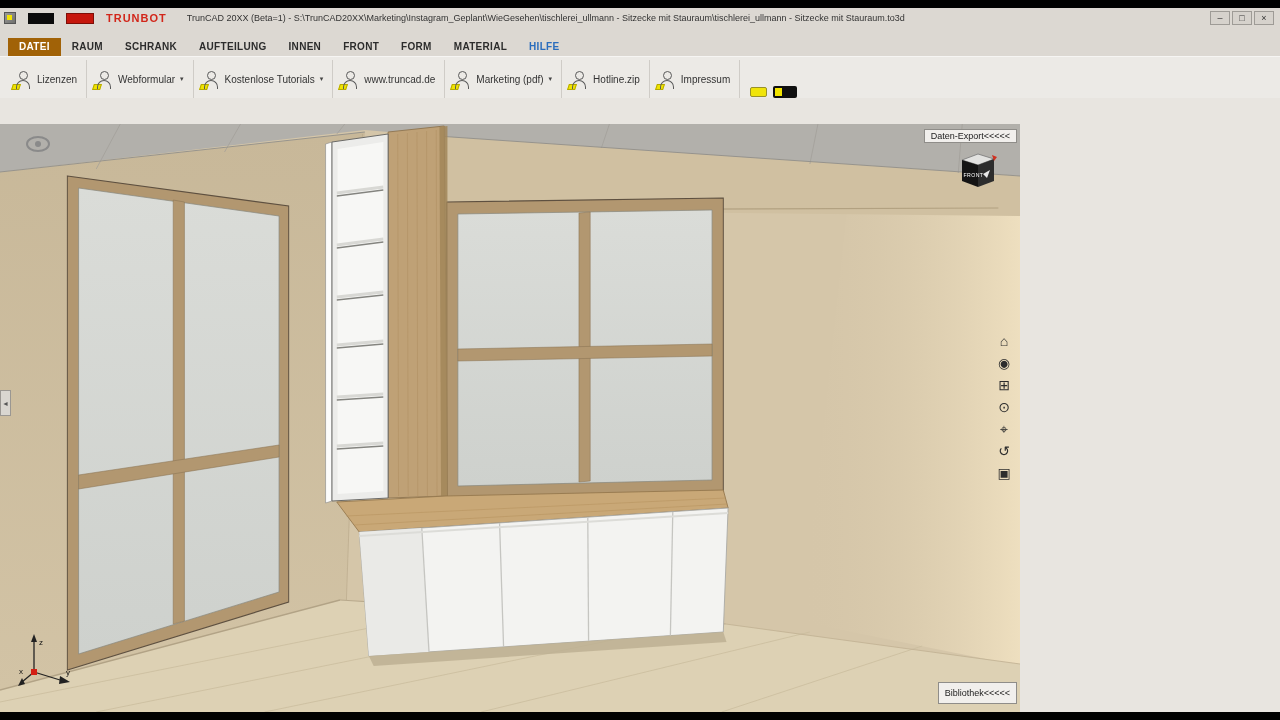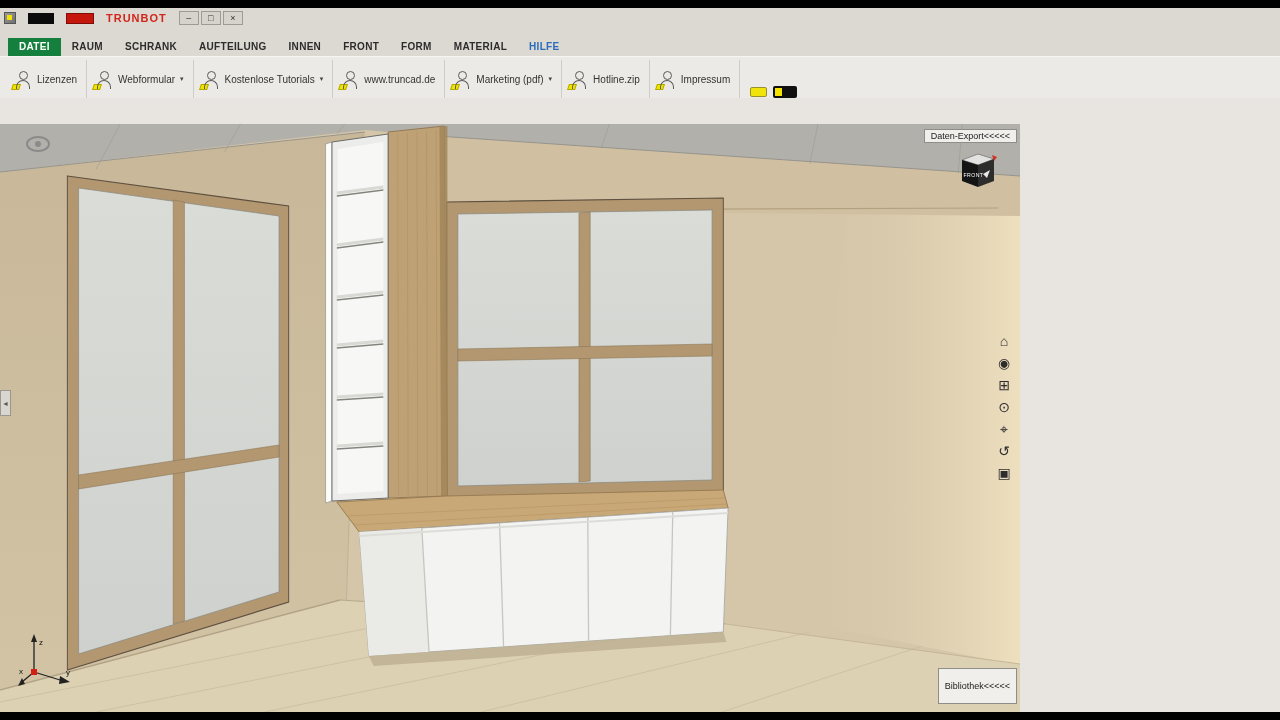--- a/index.html
+++ b/index.html
@@ -18,21 +18,21 @@
   .wm-red{width:28px;height:11px;background:#c6170d;border:1px solid #7e0e07;flex:none;}
   .brand{color:#d2261a;font-weight:bold;font-size:11px;letter-spacing:1px;}
   .win-title{font-size:9px;color:#333;white-space:nowrap;overflow:hidden;margin-left:8px;flex:1;}
   .wctl{display:flex;gap:2px;margin-right:2px;}
   .wbtn{width:20px;height:14px;background:#d6d2cc;border:1px solid #9e9b96;font-size:9px;
         line-height:12px;text-align:center;color:#333;}
 
   
   .menubar{height:28px;background:#dcd8d2;display:flex;align-items:flex-end;padding:0 0 0 8px;}
   .menu-item{font-size:10px;font-weight:bold;color:#2c2c2c;padding:3px 11px 4px 11px;letter-spacing:.3px;}
-  .menu-item.active{background:#15803d;color:#fff;}
+  .menu-item.active{background:#a16207;color:#fff;}
   .menu-item.highlight{color:#2a6dbd;}
 
   
   .ribbon{height:42px;background:#eceae6;display:flex;align-items:flex-end;padding:0 6px;
           border-top:1px solid #f6f5f3;}
   .rbtn{display:flex;align-items:center;gap:5px;padding:0 9px;height:38px;
         border-right:1px solid #cfccc7;font-size:10px;color:#333;}
   .picon{position:relative;width:17px;height:19px;flex:none;}
   .picon::before{content:"";position:absolute;left:4px;top:1px;width:7px;height:7px;
                  border:1.6px solid #5a5a5a;border-radius:50%;}
@@ -58,21 +58,21 @@
   .viewport{position:absolute;left:0;top:116px;width:1020px;height:588px;background:#d5c6a9;overflow:hidden;}
   .scene{position:absolute;left:0;top:0;width:100%;height:100%;}
 
   .eyeb{position:absolute;left:26px;top:12px;width:24px;height:16px;}
   .eyeb .outer{position:absolute;inset:0;border:2px solid #8a8a8a;border-radius:50%;}
   .eyeb .pupil{position:absolute;left:9px;top:5px;width:6px;height:6px;background:#8a8a8a;border-radius:50%;}
 
   .export-btn{position:absolute;right:3px;top:5px;font-size:9px;background:#f1efec;
               border:1px solid #8f8d89;padding:1px 6px;color:#222;}
   .library-btn{position:absolute;right:3px;bottom:8px;font-size:9px;background:#f1efec;
-               border:1px solid #8f8d89;padding:12px 6px;color:#222;}
+               border:1px solid #8f8d89;padding:5px 6px;color:#222;}
 
   .cube{position:absolute;right:22px;top:26px;width:44px;height:40px;}
 
   .vtools{position:absolute;right:8px;top:210px;display:flex;flex-direction:column;gap:8px;align-items:center;}
   .vtool{font-size:14px;color:#2d2d2d;line-height:1;width:16px;text-align:center;}
 
   .edge-tab{position:absolute;left:0;top:266px;width:11px;height:26px;background:#d9d6d0;
             border:1px solid #9a9792;display:flex;align-items:center;justify-content:center;
             font-size:7px;color:#555;}
 
@@ -82,20 +82,21 @@
 <body>
 
 <div class="stage">
   <div class="app">
 
     <div class="titlebar">
       <span class="app-icon"></span>
       <span class="wm-black"></span>
       <span class="wm-red"></span>
       <span class="brand">TRUNBOT</span>
+      <span class="win-title">TrunCAD 20XX (Beta=1)  - S:\TrunCAD20XX\Marketing\Instagram_Geplant\WieGesehen\tischlerei_ullmann - Sitzecke mit Stauraum\tischlerei_ullmann - Sitzecke mit Stauraum.to3d</span>
       <span class="wctl">
         <span class="wbtn">–</span>
         <span class="wbtn">□</span>
         <span class="wbtn">×</span>
       </span>
     </div>
 
     <div class="menubar">
       <span class="menu-item active">DATEI</span>
       <span class="menu-item">RAUM</span>

